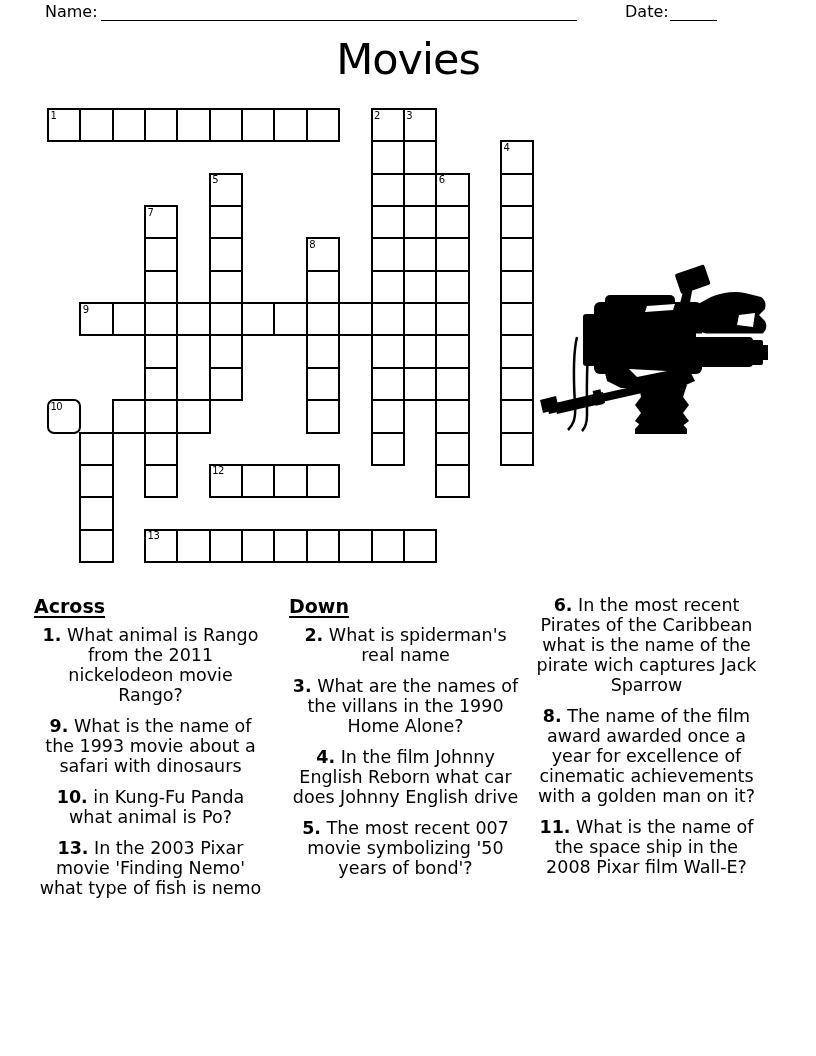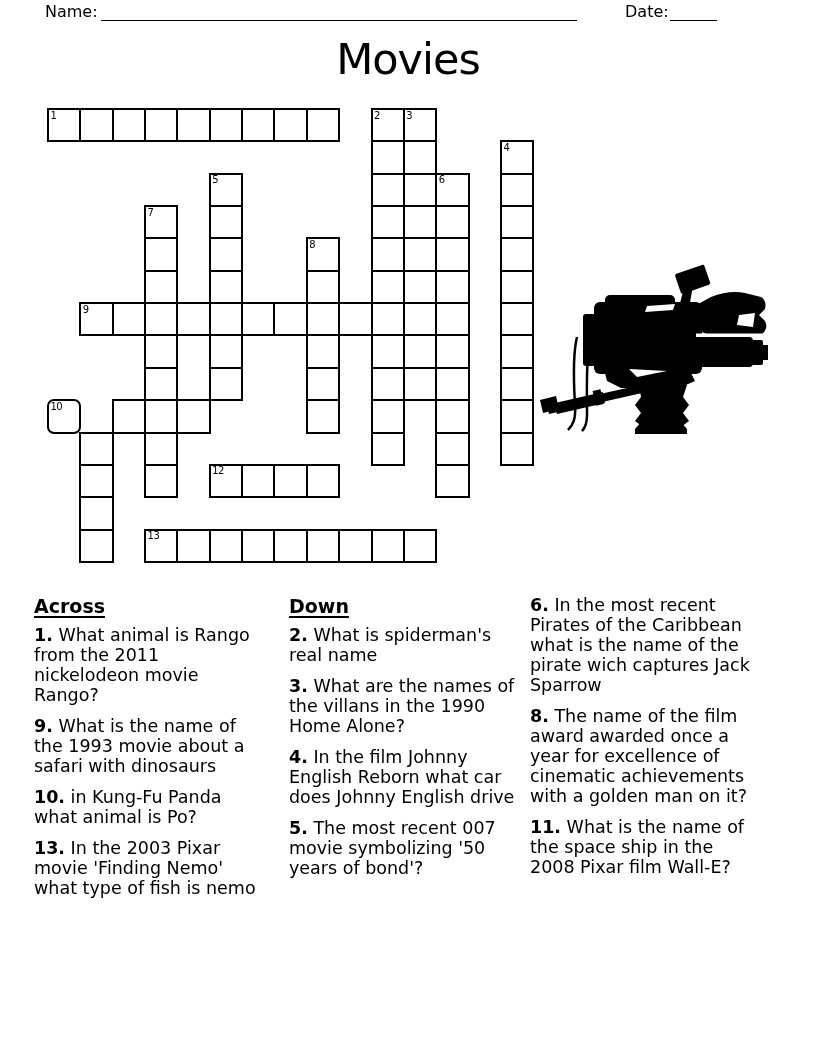--- a/index.html
+++ b/index.html
@@ -26,21 +26,21 @@
   }
   
   #camera{position:absolute;left:539px;top:257px;width:240px;height:180px;}
   
   .clue-col{position:absolute;top:595px;width:233px;font-size:17.5px;line-height:20px;}
   #col1{left:34px;} #col2{left:289px;} #col3{left:530px;}
   .clue-heading{
     font-size:19px;font-weight:bold;text-decoration:underline;
     text-decoration-thickness:2px;text-underline-offset:3px;margin:0 0 8px 0;line-height:22px;
   }
-  .clue{margin:0 0 11px 0;}
+  .clue{margin:0 0 11px 0;text-align:center;}
   .clue .cnum{font-weight:bold;}
 </style>
 </head>
 <body>
 
 <span class="hdr-label" style="left:45px;top:2px;">Name:</span>
 <div class="fill-line" style="left:101px;top:2px;width:476px;"></div>
 <span class="hdr-label" style="left:625px;top:2px;">Date:</span>
 <div class="fill-line" style="left:670px;top:2px;width:47px;"></div>
 

